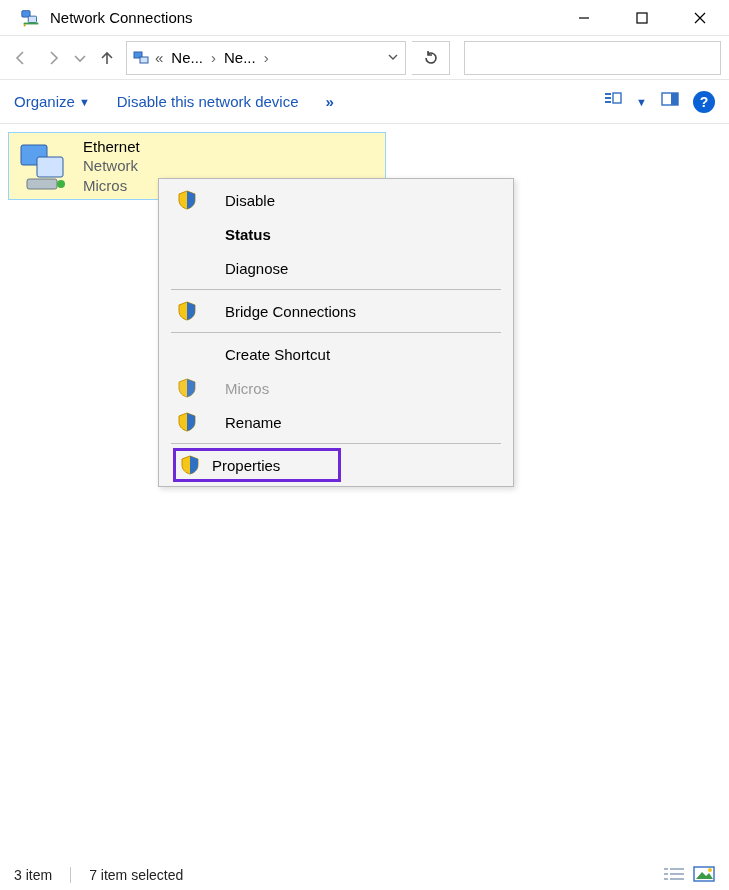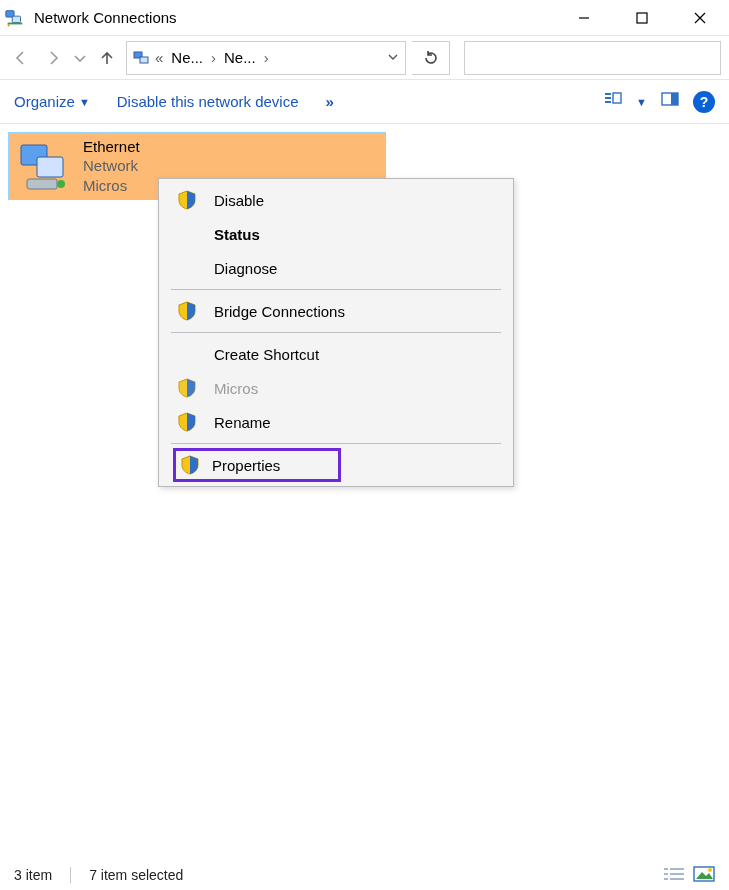--- a/index.html
+++ b/index.html
@@ -12,21 +12,21 @@
     width: 729px;
     height: 890px;
     position: relative;
     overflow: hidden;
   }
   
   .titlebar {
     display: flex;
     align-items: center;
     height: 36px;
-    padding-left: 4px;
+    padding-left: 20px;
     border-bottom: 1px solid #e6e6e6;
   }
   .titlebar .title-icon { width: 22px; height: 22px; margin-right: 8px; }
   .titlebar .title-text { flex: 0 1 auto; font-size: 15px; }
   .titlebar .spacer { flex: 1 1 auto; }
   .winbtn {
     width: 58px; height: 36px; display: flex; align-items: center; justify-content: center;
   }
   .winbtn svg { width: 12px; height: 12px; stroke: #000; stroke-width: 1.2; fill: none; }
 
@@ -72,37 +72,37 @@
   .toolbar .rightico { display:flex; align-items:center; gap:14px; }
   .toolbar .rightico svg { width:18px; height:18px; }
   .help-icon {
     width:22px; height:22px; border-radius:50%; background:#0b62d6; color:#fff; font-weight:bold;
     display:flex; align-items:center; justify-content:center; font-size:14px;
   }
 
   
   .content { position: relative; padding: 8px; height: 720px; }
   .tile {
-    width: 378px; height: 68px; background:#fdba74; border:1px solid #95d4ff;
+    width: 378px; height: 68px; background:#fef9c3; border:1px solid #95d4ff;
     display:flex; align-items:center; padding:6px 10px; gap:10px;
   }
   .tile .bigicon { width:54px; height:54px; position:relative; flex:0 0 auto; }
   .tile .txts { display:flex; flex-direction:column; line-height:1.3; overflow:hidden; }
   .tile .name { color:#000; }
   .tile .sub  { color:#5a5f66; }
 
   
   .ctxmenu {
     position:absolute; top: 54px; left: 158px;
     width: 356px; background:#f4f4f4; border:1px solid #b9b9b9;
     box-shadow: 2px 2px 6px rgba(0,0,0,0.15);
     padding: 4px 0;
   }
   .ctxmenu .row {
-    display:flex; align-items:center; height:34px; padding: 0 18px; gap:17px;
+    display:flex; align-items:center; height:34px; padding: 0 18px; gap:28px;
     color:#000;
   }
   .ctxmenu .row.disabled { color:#9b9b9b; }
   .ctxmenu .row.bold { font-weight:600; }
   .ctxmenu .row .mic { width:20px; height:20px; flex:0 0 auto; }
   .ctxmenu hr { margin: 4px 12px; border:none; border-top:1px solid #bfbfbf; }
   .highlight-box {
     border: 3px solid #6d28d9;
     padding: 2px 4px;
     display: inline-flex; align-items:center; gap:12px;

